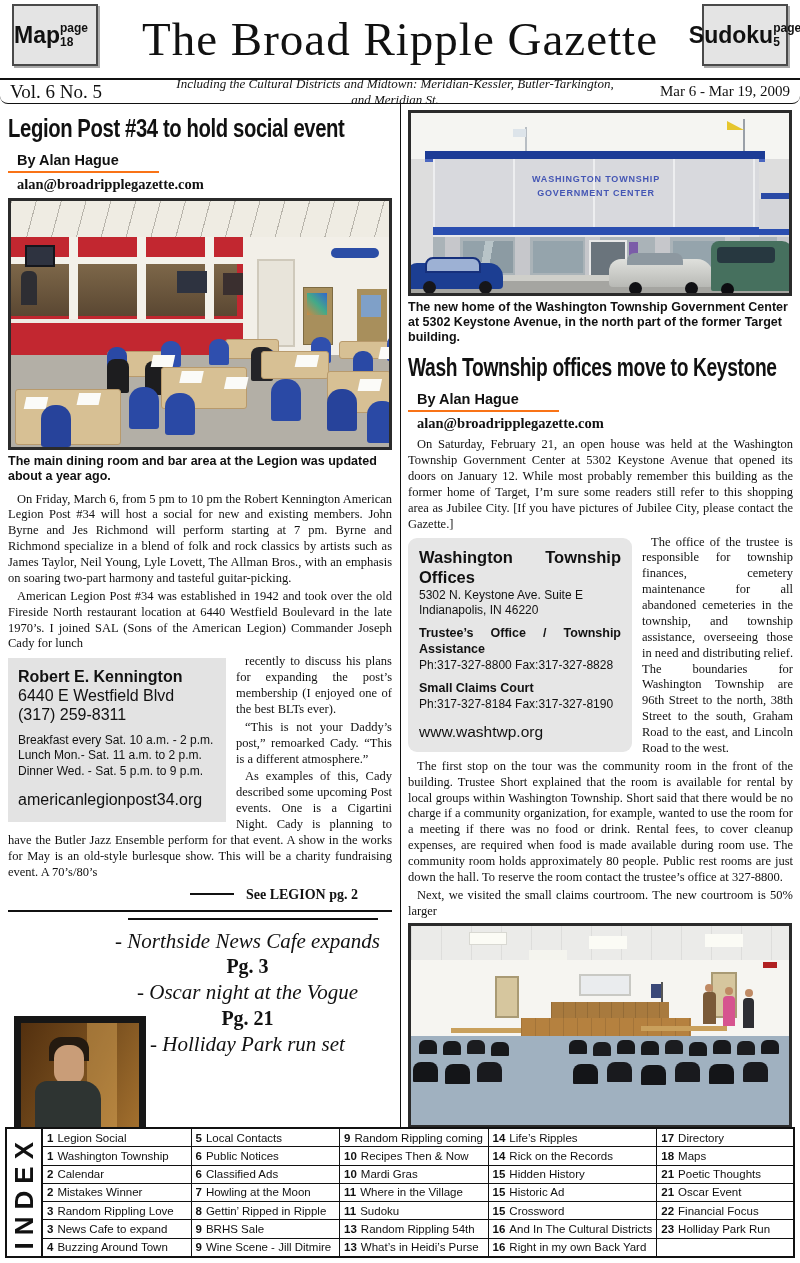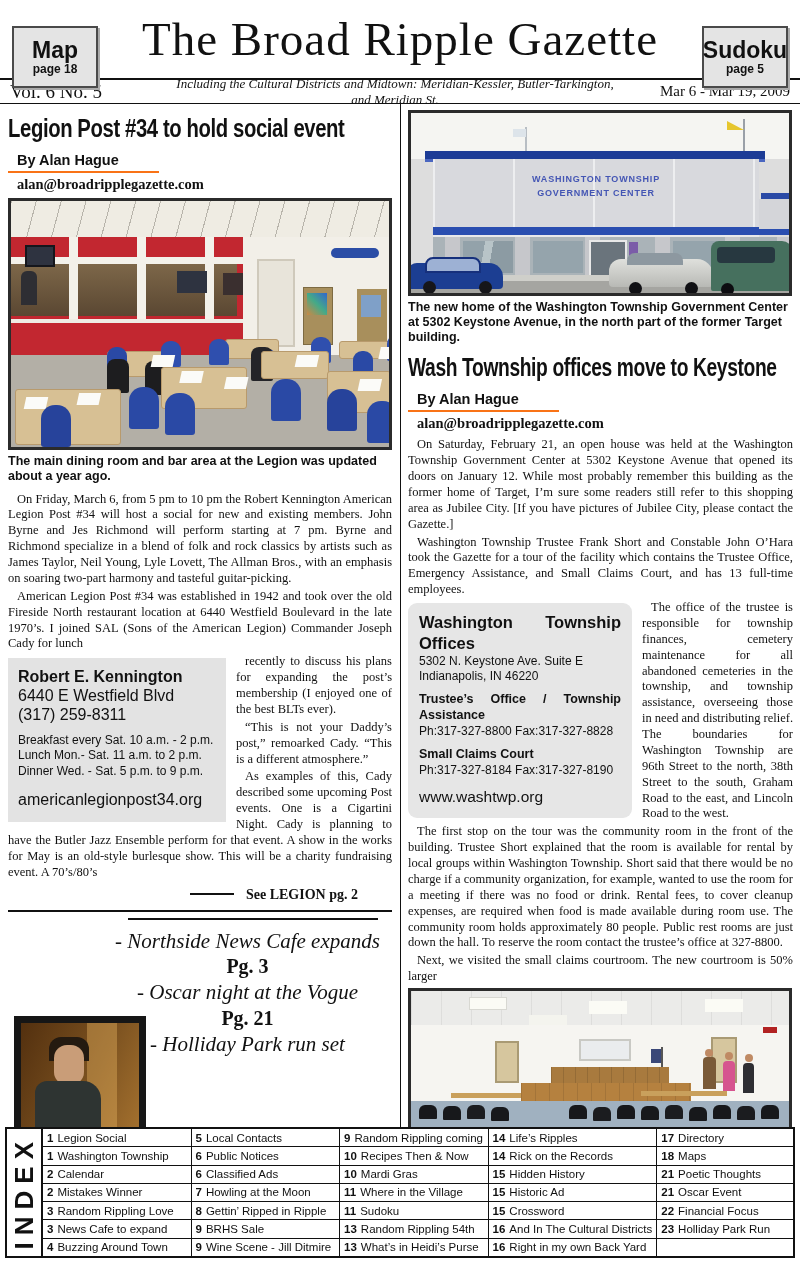--- a/index.html
+++ b/index.html
@@ -1,29 +1,29 @@
 <!DOCTYPE html>
 <html><head>
 <meta charset="utf-8">
 <style>
   html,body{margin:0;padding:0;background:#888;}
   .page{position:relative;width:800px;height:1263px;background:#fff;color:#111;
         font-family:"Liberation Serif",serif;overflow:hidden;margin:0 auto;}
 
   
   .masthead{position:relative;height:78px;border-bottom:2px solid #111;}
-  .corner{position:absolute;top:26px;width:82px;height:58px;background:#e4e4e4;border:2px solid #4a4a4a;
-          box-shadow:2px 2px 0 #aaa;display:flex;flex-direction:column;align-items:center;justify-content:center;
+  .corner{position:absolute;top:4px;width:82px;height:58px;background:#e4e4e4;border:2px solid #4a4a4a;
+          box-shadow:2px 2px 0 #aaa;display:flex;flex-direction:row;align-items:center;justify-content:center;
           font-family:"Liberation Sans",sans-serif;font-weight:bold;}
   .corner .big{font-size:23px;line-height:1.05;}
   .corner .small{font-size:12px;}
   .corner.map{left:12px;} .corner.sudoku{right:12px;}
   .paper-title{text-align:center;font-size:47px;line-height:1;padding-top:16px;letter-spacing:1px;}
 
-  .subhead{display:flex;align-items:center;height:23px;border-bottom:1.5px solid #111;padding:0 10px;}
+  .subhead{display:flex;align-items:center;height:23px;border-bottom:1.5px solid #111;padding:0 10px;border-radius:8px;}
   .vol{font-size:19px;width:165px;}
   .tagline{flex:1;text-align:center;font-style:italic;font-size:13px;}
   .dateline{font-size:15px;width:175px;text-align:right;}
 
   
   .cols{display:flex;height:1025px;}
   .col-left{width:400px;box-sizing:border-box;padding:6px 8px 0 8px;overflow:hidden;}
   .col-right{width:400px;box-sizing:border-box;border-left:1.5px solid #111;padding:4px 7px 0 7px;overflow:hidden;}
 
   .headline{font-family:"Liberation Sans",sans-serif;font-weight:bold;font-size:26px;letter-spacing:-0.5px;
@@ -330,21 +330,20 @@
         <div class="ab p2-wheels"></div>
       </div>
       <div class="pcaption">The new home of the Washington Township Government Center at 5302 Keystone Avenue, in the north part of the former Target building.</div>
 
       <div class="headline hl2">Wash Township offices move to Keystone</div>
       <div><span class="byline">By Alan Hague</span></div>
       <div class="email">alan@broadripplegazette.com</div>
 
       <div class="body">
         <p>On Saturday, February 21, an open house was held at the Washington Township Government Center at 5302 Keystone Avenue that opened its doors on January 12.  While most probably remember this building as the former home of Target, I’m sure some readers still refer to this shopping area as Jubilee City. [If you have pictures of Jubilee City, please contact the Gazette.]</p>
-        <p>Washington Township Trustee Frank Short and Constable John O’Hara took the Gazette for a tour of the facility which contains the Trustee Office, Emergency Assistance, and Small Claims Court, and has 13 full-time employees.</p>
         <div class="infobox-wash">
           <div class="wb-title">Washington Township Offices</div>
           <div class="wb-addr">5302 N. Keystone Ave.  Suite E</div>
           <div class="wb-addr">Indianapolis, IN 46220</div>
           <div class="wb-sec">Trustee’s Office / Township Assistance</div>
           <div class="wb-ph">Ph:317-327-8800   Fax:317-327-8828</div>
           <div class="wb-sec">Small Claims Court</div>
           <div class="wb-ph">Ph:317-327-8184   Fax:317-327-8190</div>
           <div class="wb-site">www.washtwp.org</div>
         </div>

